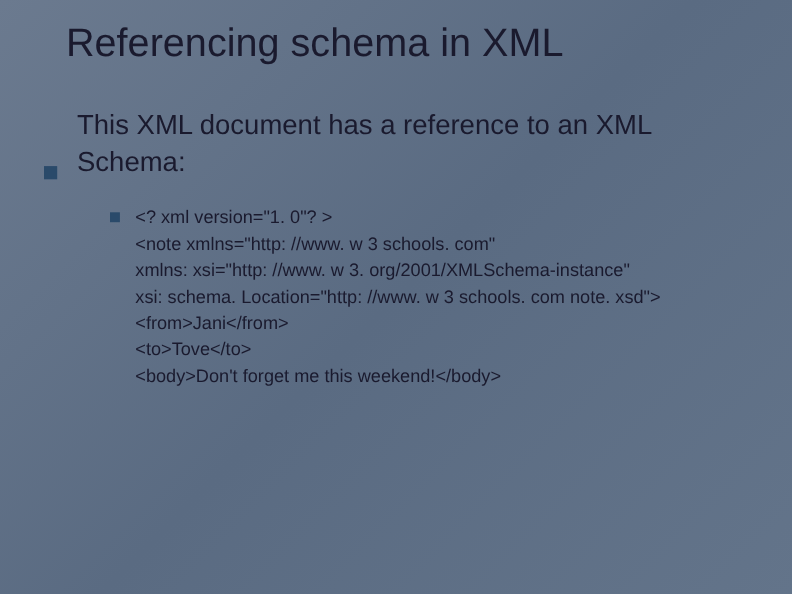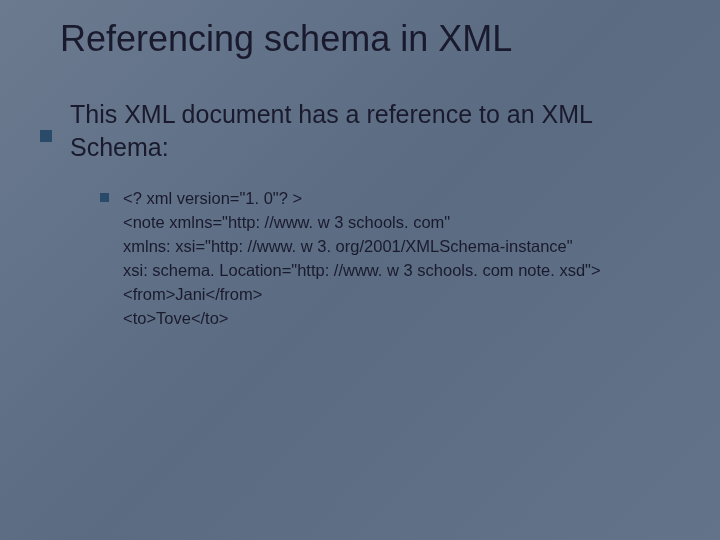--- a/index.html
+++ b/index.html
@@ -17,21 +17,21 @@
   }
   .title {
     font-size: 36px;
     font-weight: 400;
     color: #1a1a2e;
     margin-bottom: 38px;
     margin-left: 20px;
   }
   .bullet-row {
     display: flex;
-    align-items: center;
+    align-items: flex-end;
     margin-bottom: 24px;
   }
   .bullet-square {
     width: 12px;
     height: 12px;
     background: #2a4a6a;
     flex-shrink: 0;
     margin-top: 10px;
     margin-right: 18px;
   }
@@ -75,15 +75,16 @@
 
   <div class="sub-bullet">
     <div class="bullet-square small"></div>
     <div class="code-block">
       <span class="code-line">&lt;? xml version="1. 0"? &gt;</span>
       <span class="code-line">&lt;note xmlns="http: //www. w 3 schools. com"</span>
       <span class="code-line">xmlns: xsi="http: //www. w 3. org/2001/XMLSchema-instance"</span>
       <span class="code-line">xsi: schema. Location="http: //www. w 3 schools. com note. xsd"&gt;</span>
       <span class="code-line">&lt;from&gt;Jani&lt;/from&gt;</span>
       <span class="code-line">&lt;to&gt;Tove&lt;/to&gt;</span>
+      <span class="code-line">&lt;body&gt;Don't forget me this weekend!&lt;/body&gt;</span>
     </div>
   </div>
 </div>
 
 </body></html>

